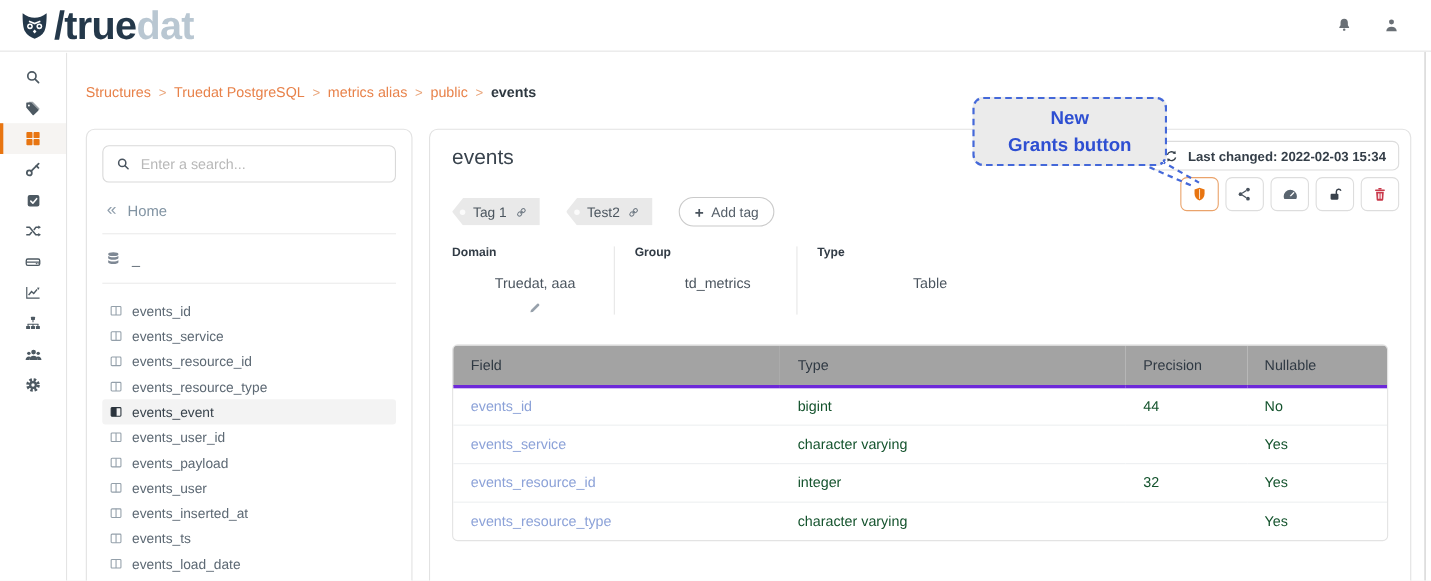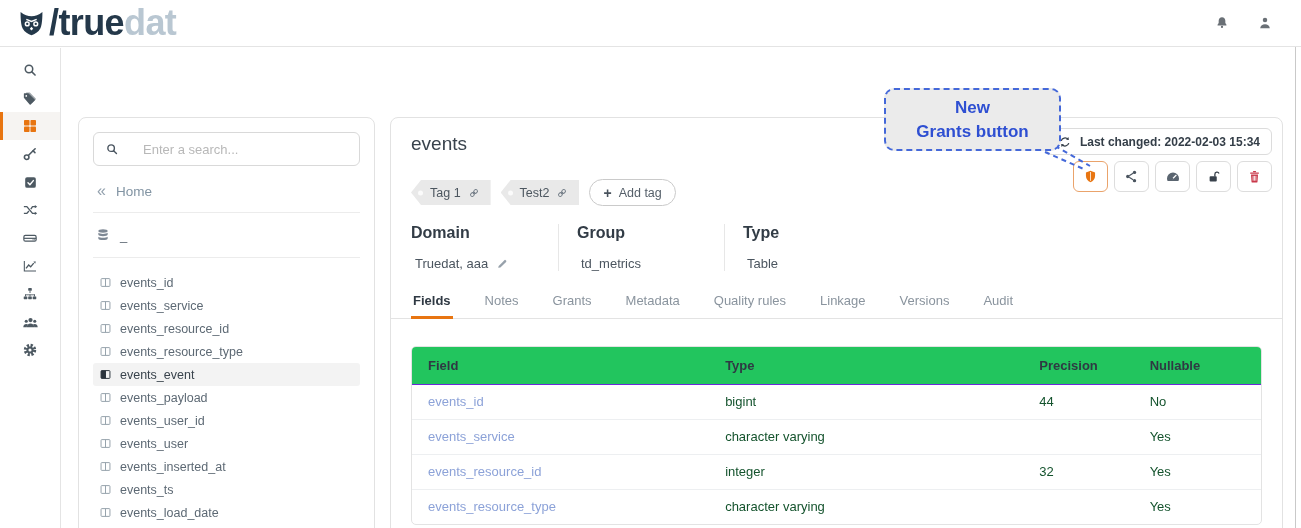--- a/index.html
+++ b/index.html
@@ -29,21 +29,21 @@
   .breadcrumb { margin:29px 16px 0; font-size:13px; }
   .crumb-link { color:#e8824a; cursor:pointer; }
   .crumb-sep { margin:0 7px; color:#e9a276; font-size:12px; }
   .crumb-current { color:#2e3840; font-weight:bold; }
 
   .panels { position:absolute; left:16px; top:70px; right:18px; height:620px; display:flex; gap:15px; }
   .card { background:#fff; border:1px solid #e2e2e2; border-radius:8px; }
 
   
   .left-panel { width:297px; flex:none; padding:14px; }
-  .search-box { display:flex; align-items:center; gap:24px; border:1px solid #d9d9d9; border-radius:6px;
+  .search-box { display:flex; align-items:center; gap:9px; border:1px solid #d9d9d9; border-radius:6px;
                 height:34px; padding:0 11px; color:#4a5560; background:#fff; }
   .search-box input { border:none; outline:none; flex:1; font-size:13px; color:#444; font-family:inherit; background:transparent; }
   .search-box input::placeholder { color:#b8b8b8; }
   .home-link { display:flex; align-items:center; gap:10px; margin:17px 0 0 4px; color:#8294a3; font-size:13.5px; cursor:pointer; }
   .laquo { font-size:16px; color:#93a1ae; line-height:1; }
   .panel-divider { border:none; border-top:1px solid #ececec; margin:13px 0; }
   .root-item { display:flex; align-items:center; gap:10px; margin-left:3px; color:#5a6570; font-size:13px; height:18px; cursor:pointer; }
   .root-item svg { color:#7e8894; }
   .field-list { margin-top:9px; }
   .field-item { display:flex; align-items:center; gap:8px; height:23px; padding:0 6px;
@@ -60,47 +60,47 @@
   .lastchanged { position:absolute; top:10px; right:10px; height:27px; border:1px solid #dcdcdc; border-radius:6px;
                  display:flex; align-items:center; gap:8px; padding:0 11px; font-size:12px; font-weight:bold;
                  color:#343e48; background:#fff; cursor:pointer; }
   .toolbar { position:absolute; top:43px; right:10px; display:flex; gap:6px; }
   .tool-btn { width:35px; height:31px; border:1px solid #ddd; border-radius:6px; background:#fff;
               display:flex; align-items:center; justify-content:center; cursor:pointer; padding:0; }
   .tool-btn.grants { border-color:#eaa36b; }
   .ic-shield { color:#e87511; } .ic-share { color:#49535e; } .ic-gauge { color:#5a6570; }
   .ic-unlock { color:#39424c; } .ic-trash { color:#c9384a; }
 
-  .tags-row { display:flex; align-items:center; gap:10px; margin-top:24px; }
+  .tags-row { display:flex; align-items:center; gap:24px; margin-top:24px; }
   .tag-chip { height:25px; background:#e9e9e9; display:flex; align-items:center; gap:7px;
               padding:0 11px 0 19px; position:relative; font-size:12.5px; color:#4c565f; cursor:pointer;
               clip-path:polygon(10px 0,100% 0,100% 100%,10px 100%,0 50%); }
   .tag-dot { position:absolute; left:7px; top:50%; transform:translateY(-50%); width:5px; height:5px;
              border-radius:50%; background:#fbfbfb; }
   .tag-chip svg { color:#727c86; }
   .add-tag { height:27px; border:1px solid #cacaca; border-radius:15px; background:#fff; display:flex;
              align-items:center; gap:7px; padding:0 13px; font-size:12.5px; color:#555f69; cursor:pointer; font-family:inherit; }
   .add-tag .plus { font-weight:bold; font-size:14px; color:#49535d; line-height:1; }
 
   .meta-row { display:flex; margin-top:18px; }
   .meta-col { width:147px; }
   .meta-col + .meta-col { border-left:1px solid #e7e7e7; padding-left:18px; width:166px; }
   .meta-col:last-child { width:220px; }
-  .meta-label { font-size:16px; font-weight:bold; color:#323c46; }
-  .meta-value { margin-top:14px; font-size:13px; color:#4b555f; display:flex; align-items:center; gap:8px; padding-left:4px; }
+  .meta-label { font-size:11px; font-weight:bold; color:#323c46; }
+  .meta-value { margin-top:14px; font-size:13px; color:#4b555f; display:flex; align-items:center; gap:8px; padding-left:4px;flex-direction:column; }
   .edit-pencil { color:#97a1ab; cursor:pointer; }
 
   .tabs-row { display:flex; gap:30px; margin:22px -20px 0; padding:0 20px; border-bottom:1px solid #e3e3e3; }
   .tab { font-size:13px; color:#8a949e; padding:0 2px 10px; cursor:pointer; }
   .tab.active { color:#2f3943; font-weight:bold; border-bottom:3px solid #e87511; margin-bottom:-1px; padding-bottom:8px; }
 
   .fields-table { margin-top:27px; border:1px solid #e3e3e3; border-radius:5px; overflow:hidden; }
   table { width:100%; border-collapse:collapse; font-size:13px; }
-  thead th { background:#22c55e; text-align:left; font-weight:bold; color:#2f3943; height:37px;
-             padding:0 16px; border-bottom:1px solid #6d28d9; }
+  thead th { background:#a3a3a3; text-align:left; font-weight:normal; color:#2f3943; height:37px;
+             padding:0 16px; border-bottom:3px solid #6d28d9; }
   tbody td { height:35px; padding:0 16px; color:#14532d; border-bottom:1px solid #edeff1; }
   tbody tr:last-child td { border-bottom:none; }
   td.field-link { color:#8ca2d8; cursor:pointer; }
   th.c-field { width:35%; } th.c-type { width:37%; } th.c-prec { width:13%; } th.c-null { width:15%; }
 
   
   .callout { position:absolute; left:884px; top:88px; width:177px; height:63px; background:#ebebeb;
              border:2px dashed #4468d9; border-radius:10px; z-index:20; display:flex; flex-direction:column;
              align-items:center; justify-content:center; line-height:1.4; }
   .callout-text { font-size:17px; font-weight:bold; color:#2e4fd2; text-align:center; }
@@ -224,20 +224,21 @@
     <div class="side-item">
       <svg width="16" height="16" viewBox="0 0 24 24">
         <circle cx="12" cy="12" r="7" fill="none" stroke="currentColor" stroke-width="4.6" stroke-dasharray="3.2 2.3"></circle>
         <circle cx="12" cy="12" r="5.4" fill="currentColor"></circle>
           <circle cx="12" cy="12" r="2.3" fill="#fff"></circle>
       </svg>
     </div>
   </nav>
 
   <div class="content">
+    <div class="breadcrumb"><span class="crumb-link">Structures</span><span class="crumb-sep">&gt;</span><span class="crumb-link">Truedat PostgreSQL</span><span class="crumb-sep">&gt;</span><span class="crumb-link">metrics alias</span><span class="crumb-sep">&gt;</span><span class="crumb-link">public</span><span class="crumb-sep">&gt;</span><span class="crumb-current">events</span></div>
 
     <div class="panels">
 
       <aside class="card left-panel">
         <div class="search-box">
           <svg width="14" height="14" viewBox="0 0 24 24" fill="none" stroke="currentColor" stroke-width="2.4">
             <circle cx="10.5" cy="10.5" r="5.6"></circle>
               <line x1="14.8" y1="14.8" x2="19.6" y2="19.6" stroke-linecap="round"></line>
           </svg>
           <input type="text" placeholder="Enter a search..." style="">
@@ -301,30 +302,30 @@
     </svg>
     <span class="fi-label">events_event</span>
   </div>
 
   <div class="field-item">
     <svg width="13" height="13" viewBox="0 0 24 24">
       <rect class="half" x="3.8" y="4.8" width="8.2" height="14.4"></rect>
       <rect x="3.8" y="4.8" width="16.4" height="14.4" rx="1.5" fill="none" stroke="currentColor" stroke-width="1.8"></rect>
       <line x1="12" y1="4.8" x2="12" y2="19.2" stroke="currentColor" stroke-width="1.8"></line>
     </svg>
+    <span class="fi-label">events_user_id</span>
+  </div>
+
+  <div class="field-item">
+    <svg width="13" height="13" viewBox="0 0 24 24">
+      <rect class="half" x="3.8" y="4.8" width="8.2" height="14.4"></rect>
+      <rect x="3.8" y="4.8" width="16.4" height="14.4" rx="1.5" fill="none" stroke="currentColor" stroke-width="1.8"></rect>
+      <line x1="12" y1="4.8" x2="12" y2="19.2" stroke="currentColor" stroke-width="1.8"></line>
+    </svg>
     <span class="fi-label">events_payload</span>
-  </div>
-
-  <div class="field-item">
-    <svg width="13" height="13" viewBox="0 0 24 24">
-      <rect class="half" x="3.8" y="4.8" width="8.2" height="14.4"></rect>
-      <rect x="3.8" y="4.8" width="16.4" height="14.4" rx="1.5" fill="none" stroke="currentColor" stroke-width="1.8"></rect>
-      <line x1="12" y1="4.8" x2="12" y2="19.2" stroke="currentColor" stroke-width="1.8"></line>
-    </svg>
-    <span class="fi-label">events_user_id</span>
   </div>
 
   <div class="field-item">
     <svg width="13" height="13" viewBox="0 0 24 24">
       <rect class="half" x="3.8" y="4.8" width="8.2" height="14.4"></rect>
       <rect x="3.8" y="4.8" width="16.4" height="14.4" rx="1.5" fill="none" stroke="currentColor" stroke-width="1.8"></rect>
       <line x1="12" y1="4.8" x2="12" y2="19.2" stroke="currentColor" stroke-width="1.8"></line>
     </svg>
     <span class="fi-label">events_user</span>
   </div>
@@ -461,30 +462,20 @@
               </div>
           </div>
           <div class="meta-col">
             <div class="meta-label">Type</div>
             <div class="meta-value">
                 <span>Table</span>
               </div>
           </div>
         </div>
 
-        <div class="tabs-row">
-            <div class="tab active">Fields</div>
-            <div class="tab">Notes</div>
-            <div class="tab">Grants</div>
-            <div class="tab">Metadata</div>
-            <div class="tab">Quality rules</div>
-            <div class="tab">Linkage</div>
-            <div class="tab">Versions</div>
-            <div class="tab">Audit</div>
-          </div>
 
         <div class="fields-table">
           <table>
             <thead>
                 <tr>
                   <th class="c-field">Field</th>
                   <th class="c-type">Type</th>
                   <th class="c-prec">Precision</th>
                   <th class="c-null">Nullable</th>
                 </tr>

